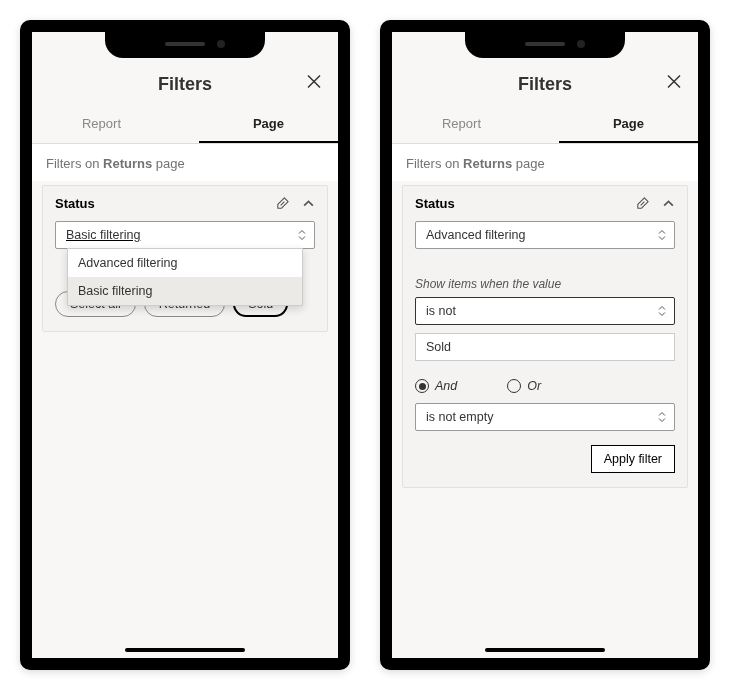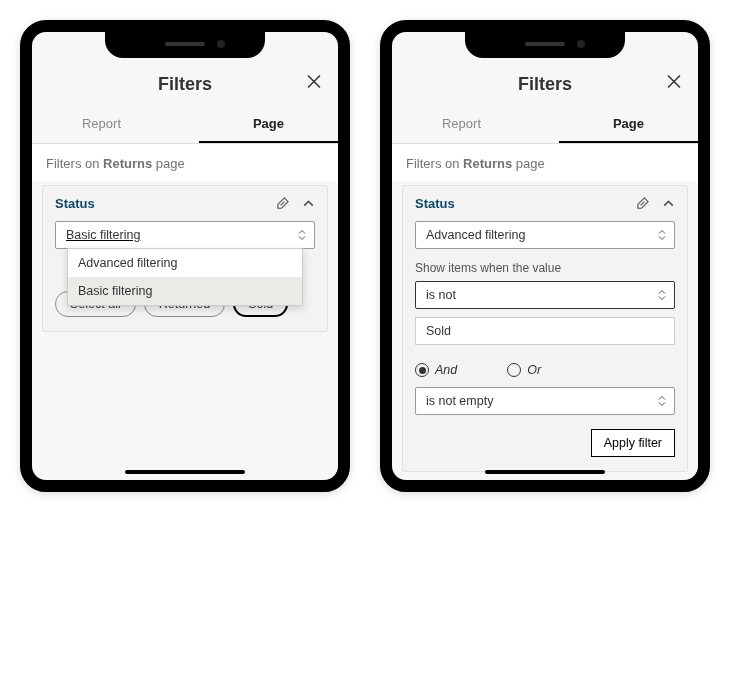--- a/index.html
+++ b/index.html
@@ -5,23 +5,23 @@
     * { box-sizing: border-box; margin: 0; padding: 0; }
     body {
       font-family: -apple-system, "Segoe UI", sans-serif;
       background: #fff;
       padding: 20px;
       display: flex;
       gap: 30px;
     }
     .phone {
       width: 330px;
-      height: 472px;
+      height: 650px;
       border: 12px solid #000;
-      border-radius: 26px;
+      border-radius: 10px;
       background: #f8f7f6;
       position: relative;
       overflow: hidden;
       box-shadow: 0 2px 8px rgba(0,0,0,0.15);
     }
     .notch {
       position: absolute;
       top: -2px;
       left: 50%;
       transform: translateX(-50%);
@@ -121,21 +121,21 @@
       padding: 10px 12px 14px;
     }
     .card-header {
       display: flex;
       align-items: center;
       margin-bottom: 10px;
     }
     .card-title {
       font-size: 13px;
       font-weight: 700;
-      color: #0c4a6e;
+      color: #000000;
       flex: 1;
     }
     .eraser-icon, .chevron-icon {
       margin-left: 12px;
       color: #555;
       cursor: pointer;
       display: inline-flex;
     }
     .select {
       width: 100%;
@@ -199,21 +199,22 @@
       cursor: pointer;
       background: transparent;
     }
     .chip.selected {
       border: 2px solid #000;
       padding: 4px 13px;
     }
     .field-label {
       font-size: 12px;
       color: #555;
-      margin: 12px 0 6px;
+      margin: 28px 0 6px;
+      font-style: italic;
     }
     .text-input {
       width: 100%;
       background: #fff;
       border: 1px solid #ccc;
       padding: 6px 10px;
       font-size: 12.5px;
       color: #333;
       margin-top: 8px;
     }

